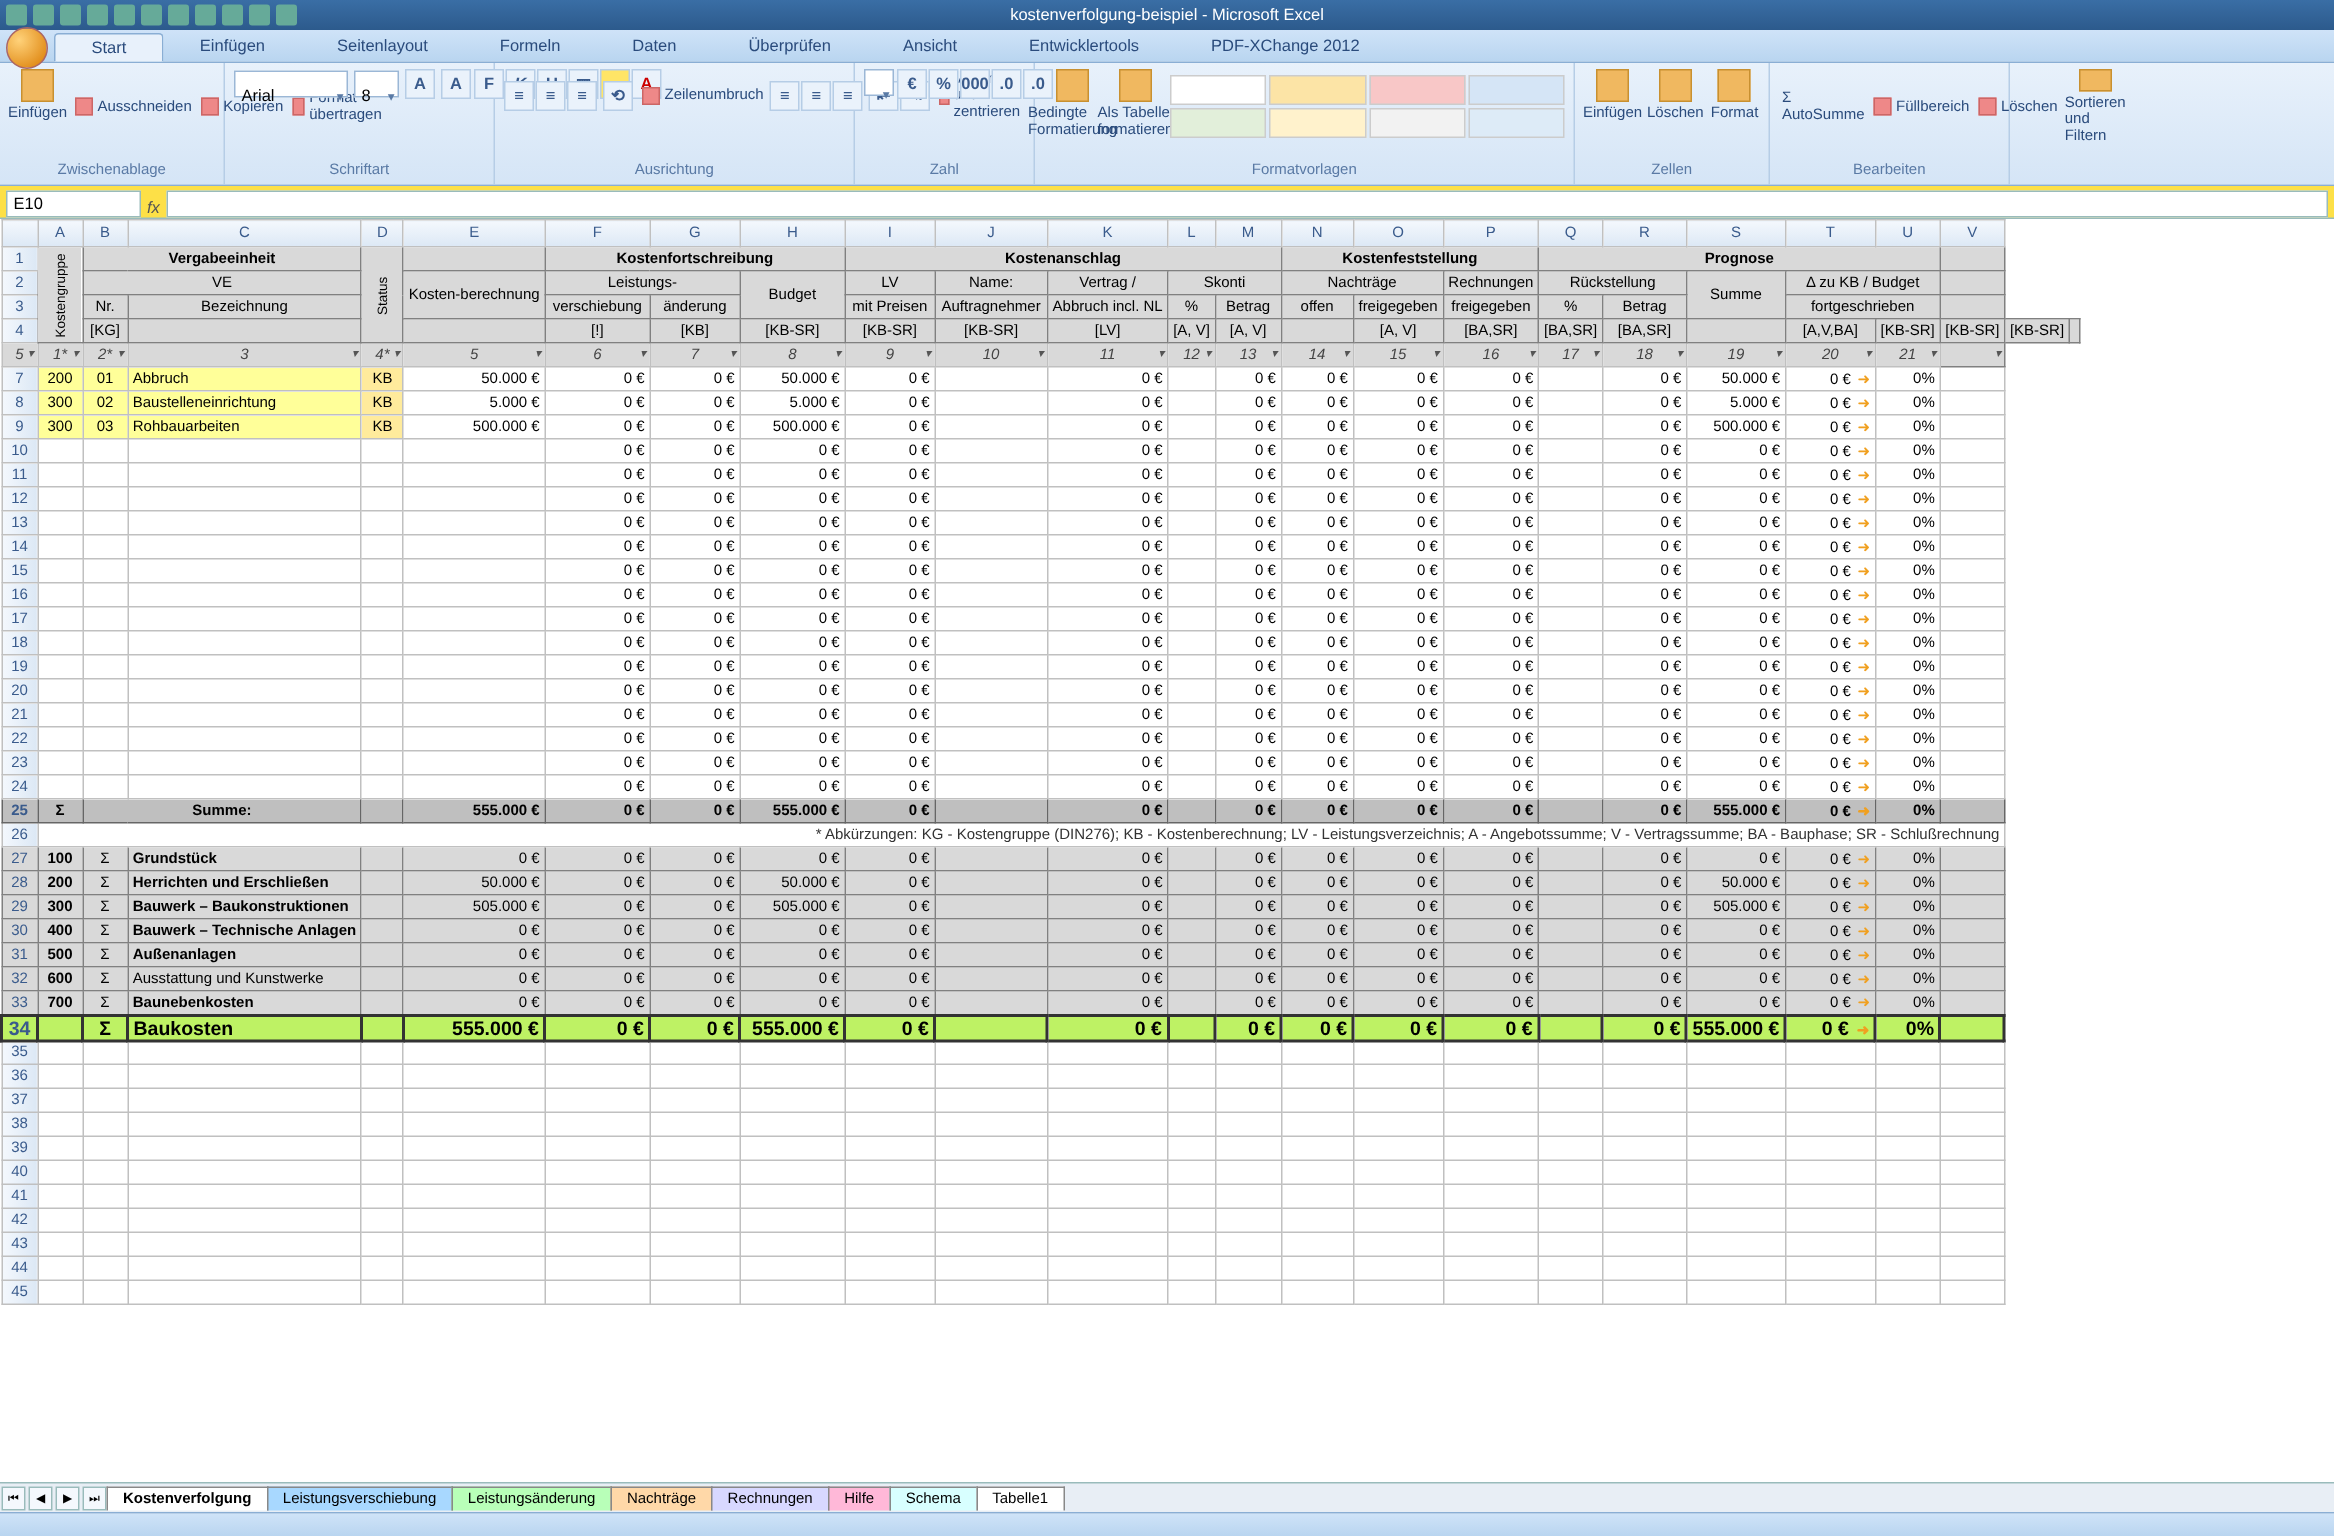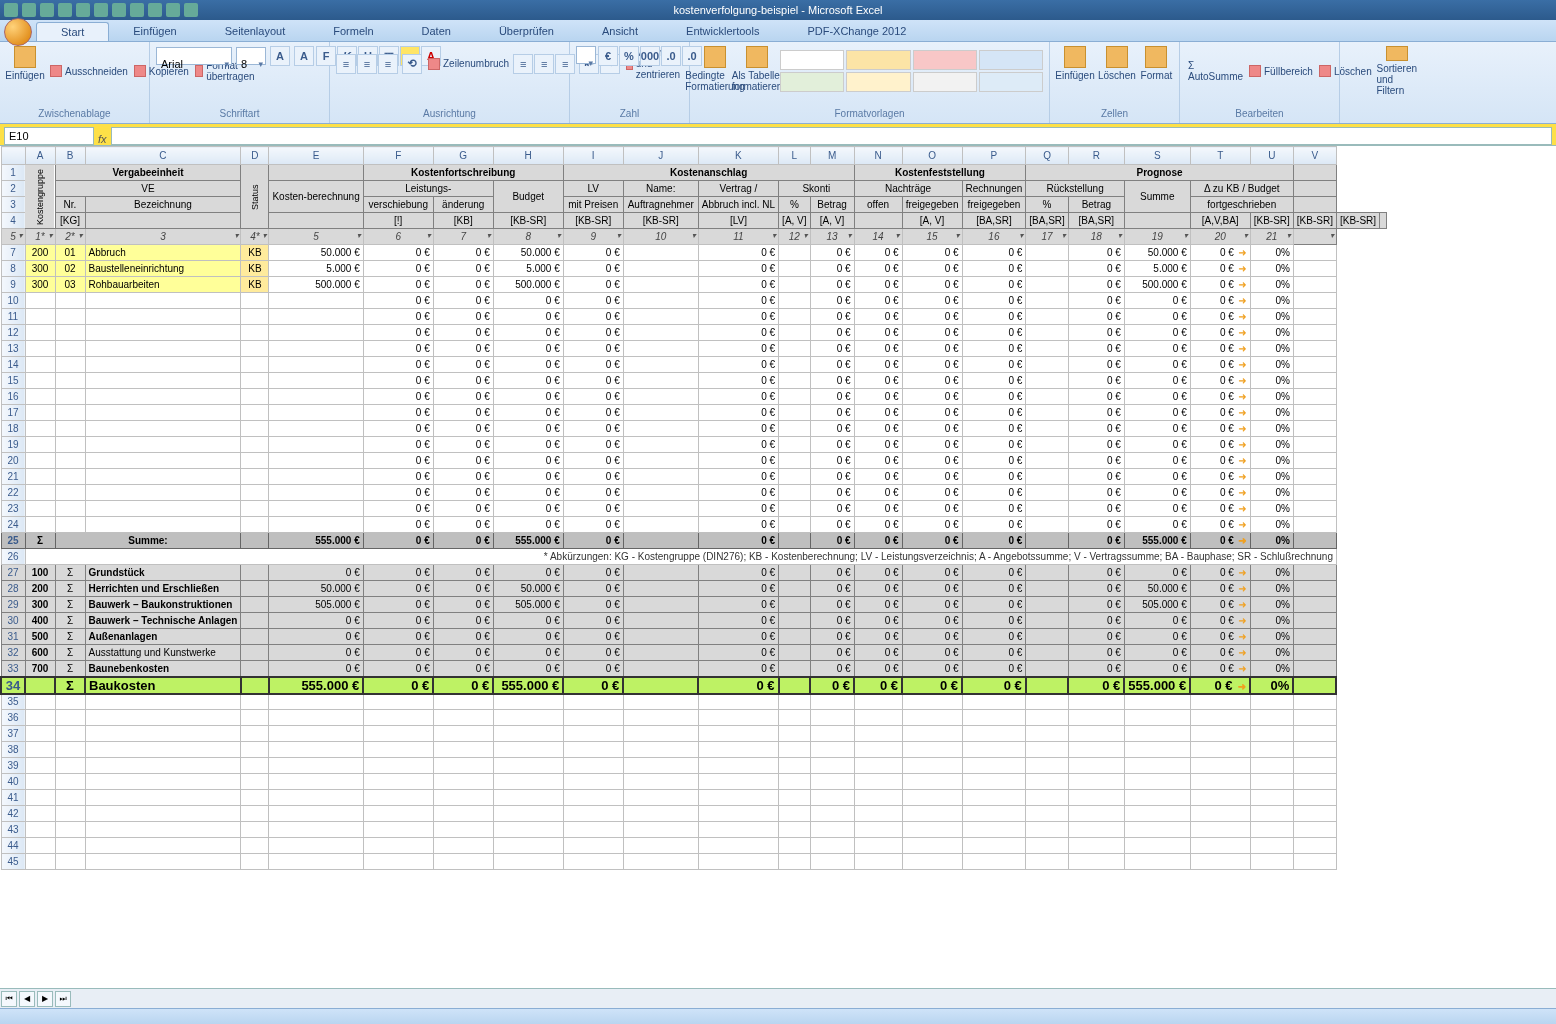--- a/index.html
+++ b/index.html
@@ -1381,15 +1381,25 @@
         </tr>
       </tbody>
 </table>
 </div>
 
 <div class="sheetbar">
   <div class="navbtn">⏮</div>
   <div class="navbtn">◀</div>
   <div class="navbtn">▶</div>
   <div class="navbtn">⏭</div>
+  <div id="stabs" style="display:flex">
+      <div class="stab active">Kostenverfolgung</div>
+      <div class="stab c1">Leistungsverschiebung</div>
+      <div class="stab c2">Leistungsänderung</div>
+      <div class="stab c3">Nachträge</div>
+      <div class="stab c4">Rechnungen</div>
+      <div class="stab c5">Hilfe</div>
+      <div class="stab c6">Schema</div>
+      <div class="stab ">Tabelle1</div>
+    </div>
 </div>
 
 <div class="statusbar"></div>
 
 </body></html>

